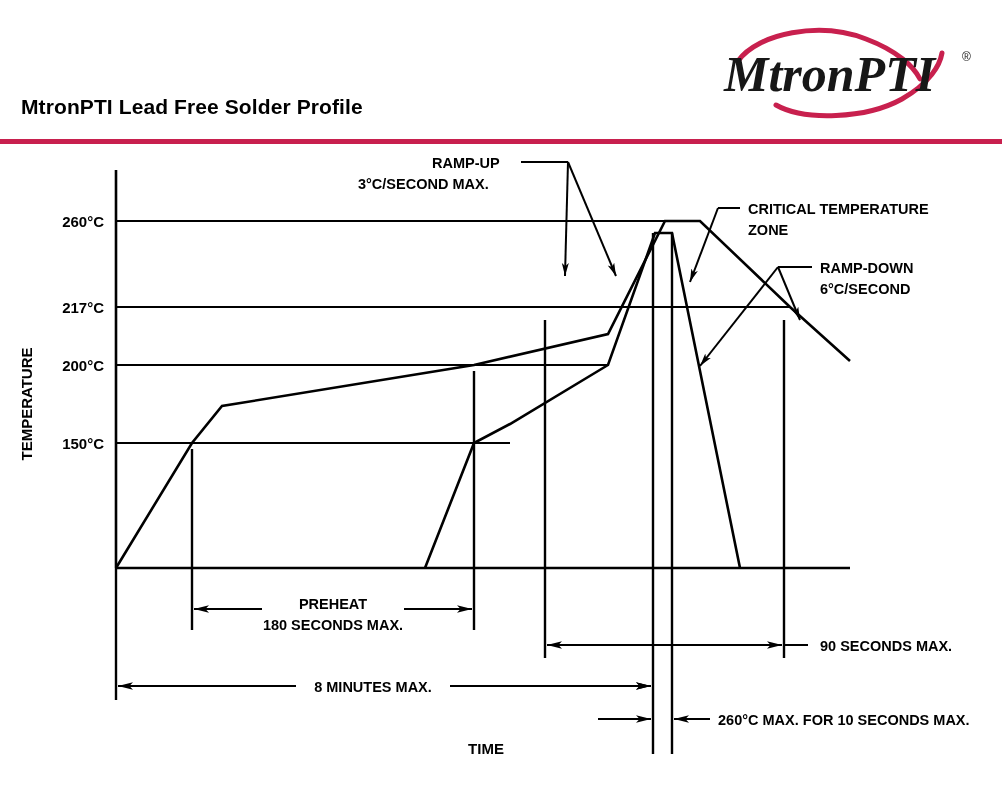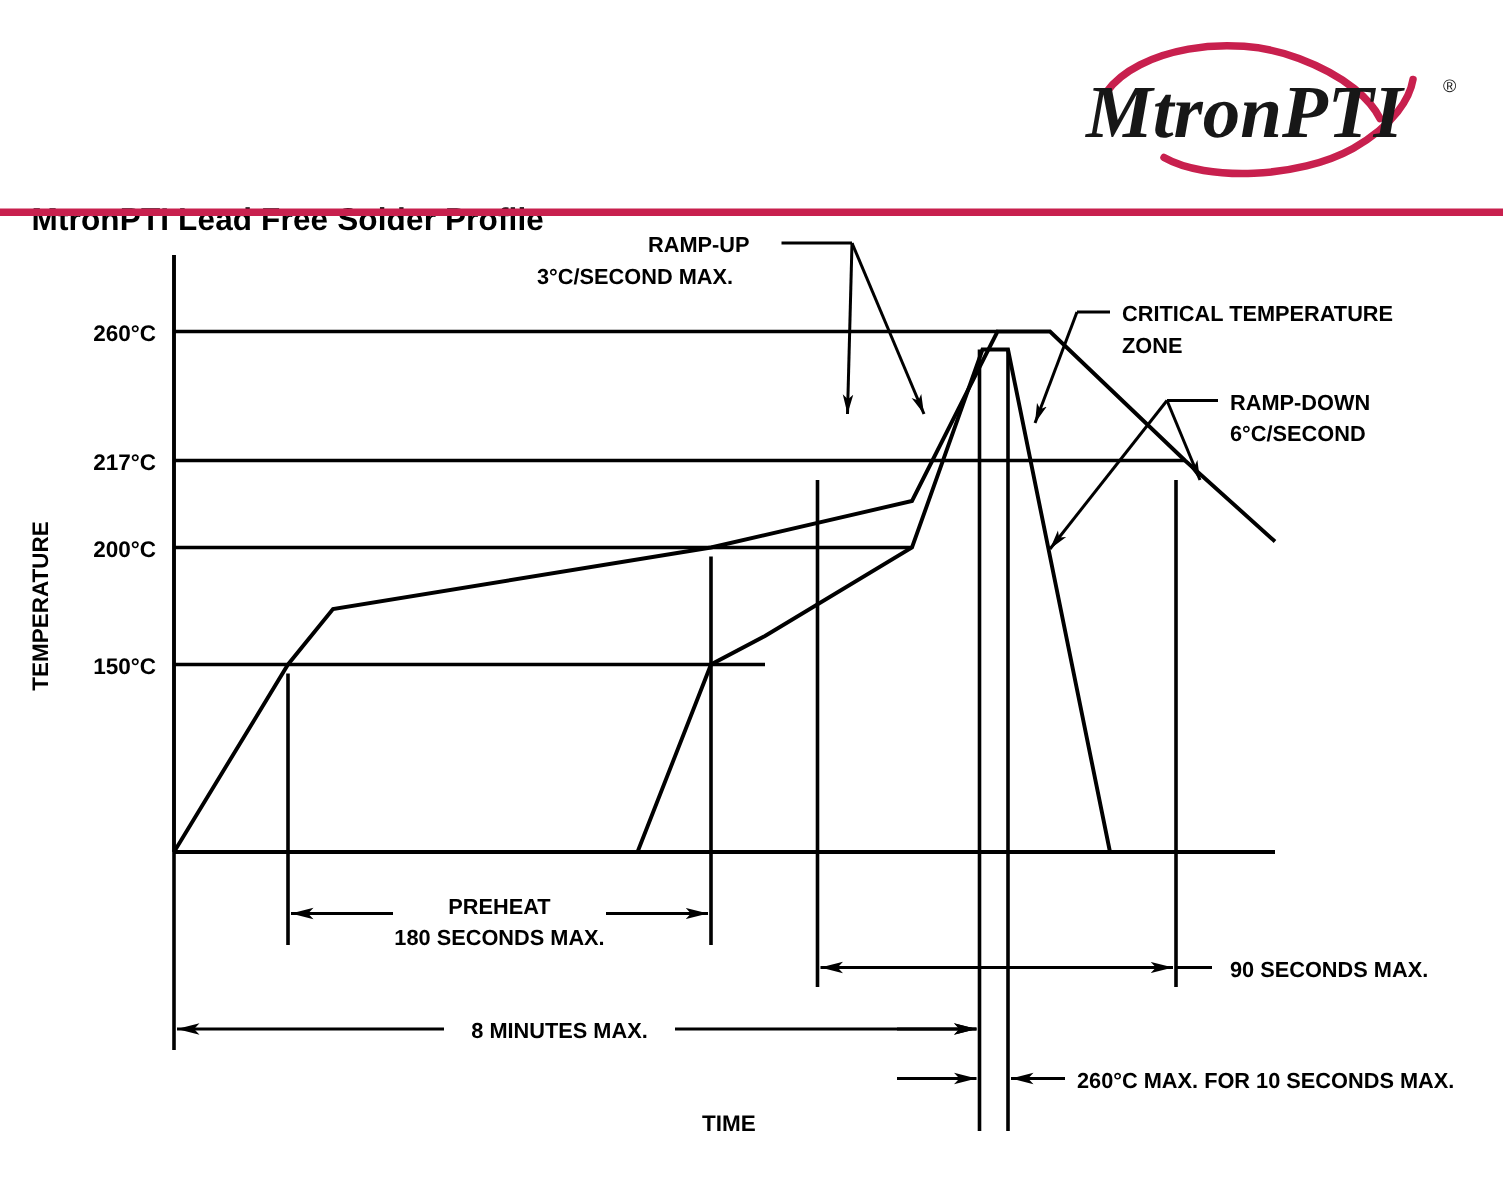--- a/index.html
+++ b/index.html
@@ -32,21 +32,20 @@
     height: 92px;
   }
   #page-title {
     position: absolute;
     left: 21px;
     top: 82px;
     font-size: 21px;
     font-weight: bold;
     letter-spacing: 0.1px;
     white-space: nowrap;
-    margin-top: 40px;
   }
   #title-rule {
     position: absolute;
     left: 0;
     top: 126px;
     width: 1002px;
     height: 5px;
     background: #c8204e;
   }
 

